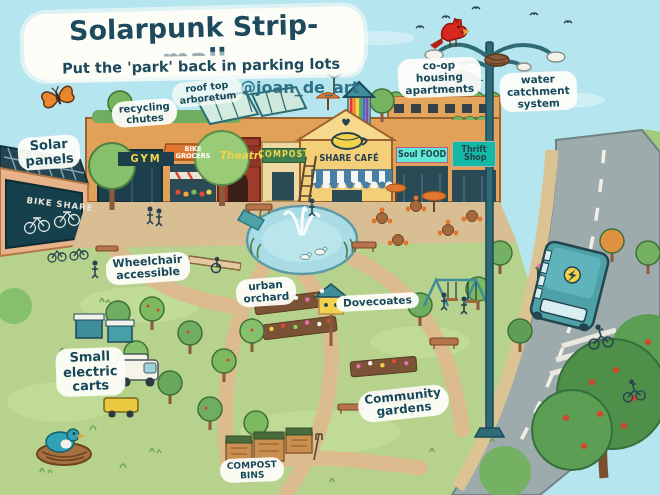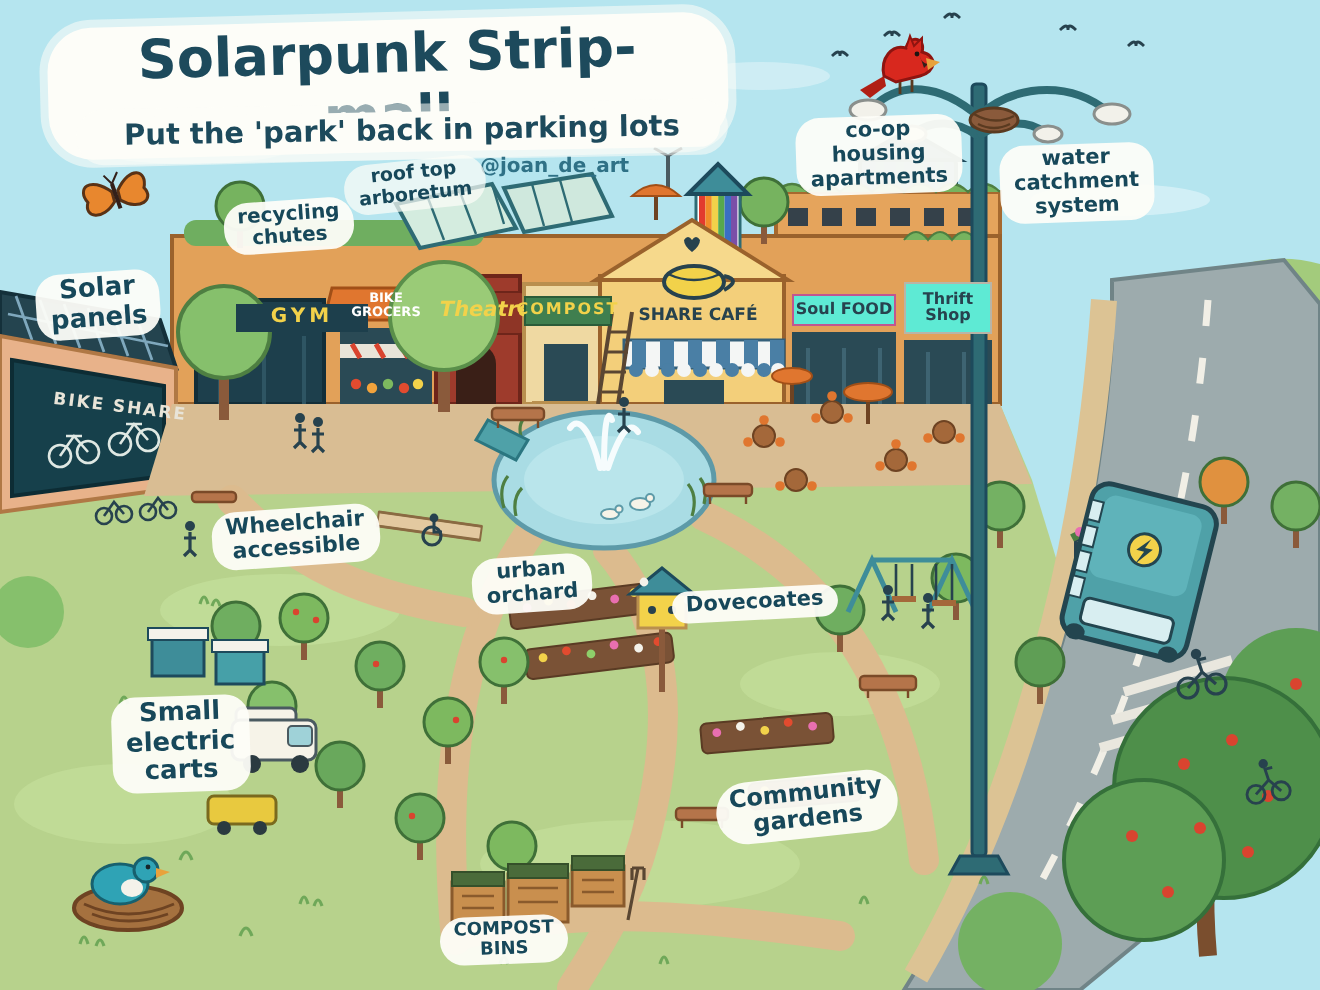--- a/index.html
+++ b/index.html
@@ -7,21 +7,21 @@
          font-family:"DejaVu Sans",sans-serif;}
   #scene{position:absolute;left:0;top:0;}
   .overlay{position:absolute;z-index:5;}
   .title-blob{background:#fdfdf8;border-radius:22px;padding:2px 14px;color:#1d4a5c;
           font-weight:700;text-align:center;box-shadow:0 0 0 4px rgba(253,253,248,.55);}
   .label{position:absolute;z-index:6;background:rgba(253,253,248,.95);border-radius:12px;
          padding:2px 7px;color:#17485a;font-weight:700;font-size:11px;line-height:1.12;
          text-align:center;white-space:pre-line;}
   .sign{position:absolute;z-index:4;display:flex;align-items:center;justify-content:center;
         text-align:center;white-space:pre-line;font-weight:700;line-height:1.05;}
-  .credit{position:absolute;z-index:6;color:#2f7186;font-weight:700;font-size:10px;}
+  .credit{position:absolute;z-index:6;color:#2f7186;font-weight:700;font-size:16px;}
 </style>
 </head>
 <body>
 
 <div id="stage">
 
 <svg id="scene" width="660" height="495" viewBox="0 0 660 495">
   <defs>
     <g id="tree">
       <line y1="12" y2="-2" stroke="#8a5a3b" stroke-width="3"></line>
@@ -577,28 +577,28 @@
     <path d="M1,-4 l-3,-5 M1,-4 l4,-5" stroke="#33201a" stroke-width="1" fill="none"></path>
   </g>
 </svg>
 
 <div class="overlay title-blob" style="left:24px;top:10px;width:312px;font-size:27px;transform:rotate(-1.5deg);">Solarpunk Strip-mall</div>
 
 <div class="overlay title-blob" style="left:42px;top:56px;width:290px;font-size:14.5px;border-radius:12px;transform:rotate(-1deg);">Put the 'park' back in parking lots</div>
 
 <div class="credit" style="left:240px;top:78px;">@joan_de_art</div>
 
-<div class="sign" style="left:118px;top:152px;width:66px;height:14px;background:#1d3f4c;color:#f2d24a;font-size:10px;letter-spacing:2px;">GYM</div>
+<div class="sign" style="left:118px;top:152px;width:56px;height:14px;background:#1d3f4c;color:#f2d24a;font-size:10px;letter-spacing:2px;">GYM</div>
 <div class="sign" style="left:170px;top:145px;width:46px;height:15px;color:#fff;font-size:6.5px;">BIKE
 GROCERS</div>
 <div class="sign" style="left:222px;top:147px;width:42px;height:18px;color:#f2d24a;font-size:10.5px;font-style:italic;">Theatre</div>
 <div class="sign" style="left:262px;top:148px;width:42px;height:13px;background:#3f7f4f;color:#f2d24a;font-size:8px;letter-spacing:1px;border:1px solid #2b5c39;">COMPOST</div>
 <div class="sign" style="left:312px;top:152px;width:74px;height:13px;color:#27424e;font-size:8.5px;">SHARE CAFÉ</div>
 <div class="sign" style="left:396px;top:147px;width:50px;height:14px;background:#5eead4;color:#27424e;font-size:8px;border:1px solid #c2558f;">Soul FOOD</div>
-<div class="sign" style="left:452px;top:141px;width:42px;height:24px;background:#5eead4;color:#27424e;font-size:8px;border:1px solid #b9b4a6;">Thrift
+<div class="sign" style="left:452px;top:141px;width:42px;height:24px;background:#14b8a6;color:#27424e;font-size:8px;border:1px solid #b9b4a6;text-align:right;">Thrift
 Shop</div>
 <div class="sign" style="left:24px;top:198px;width:72px;height:12px;color:#e8e4d8;font-size:8.5px;letter-spacing:1px;transform:rotate(7deg);">BIKE SHARE</div>
 
 <div class="label" style="left:18px;top:136px;font-size:13px;transform:rotate(-4deg);">Solar
 panels</div>
 <div class="label" style="left:112px;top:100px;font-size:10px;transform:rotate(-4deg);">recycling
 chutes</div>
 <div class="label" style="left:172px;top:80px;font-size:9.5px;background:rgba(253,253,248,.7);transform:rotate(-6deg);">roof top
 arboretum</div>
 <div class="label" style="left:398px;top:58px;font-size:10.5px;transform:rotate(-2deg);">co-op

